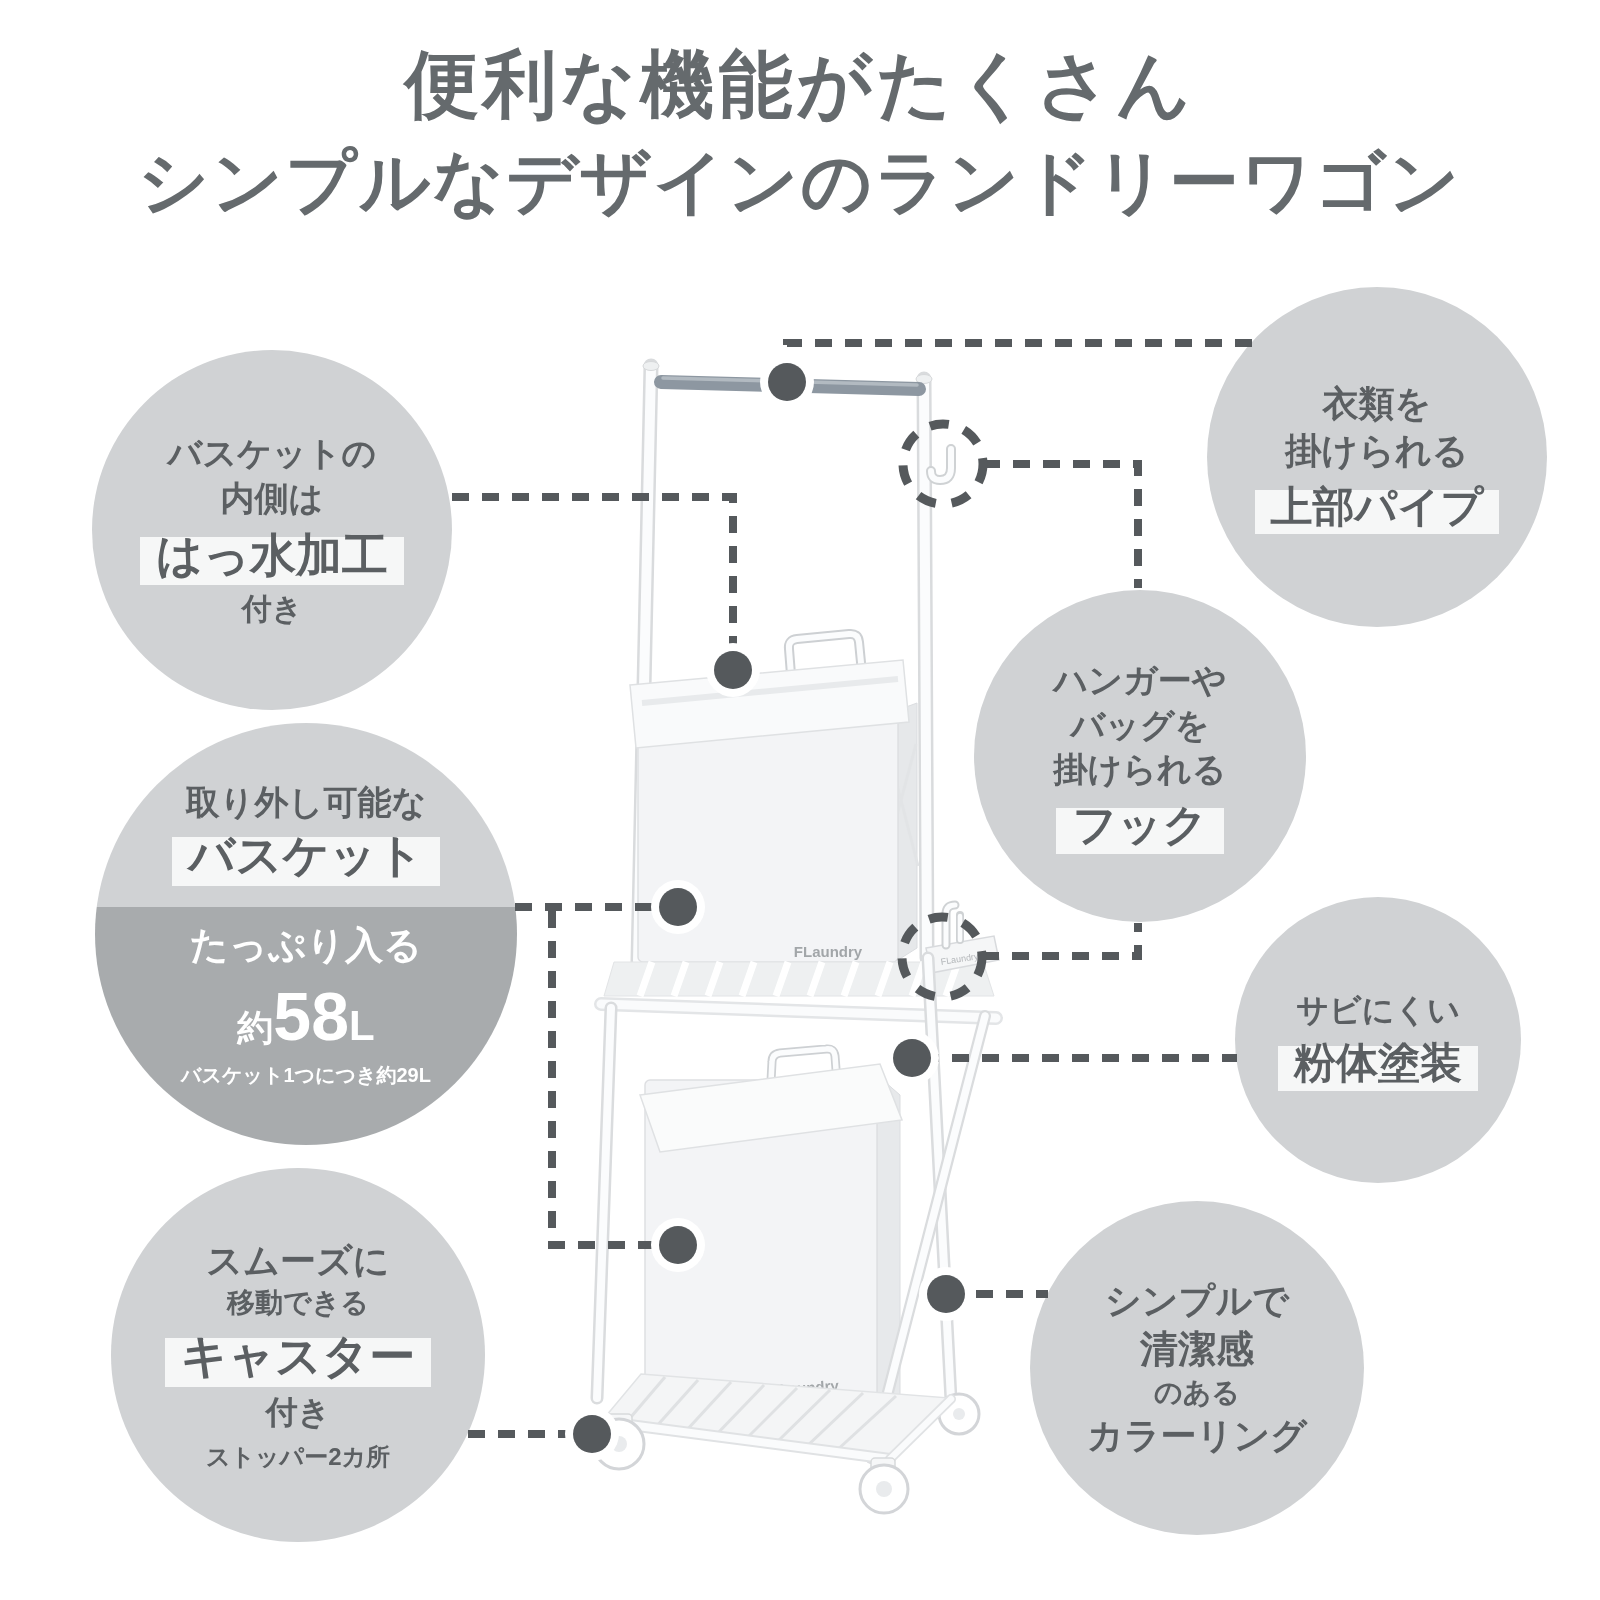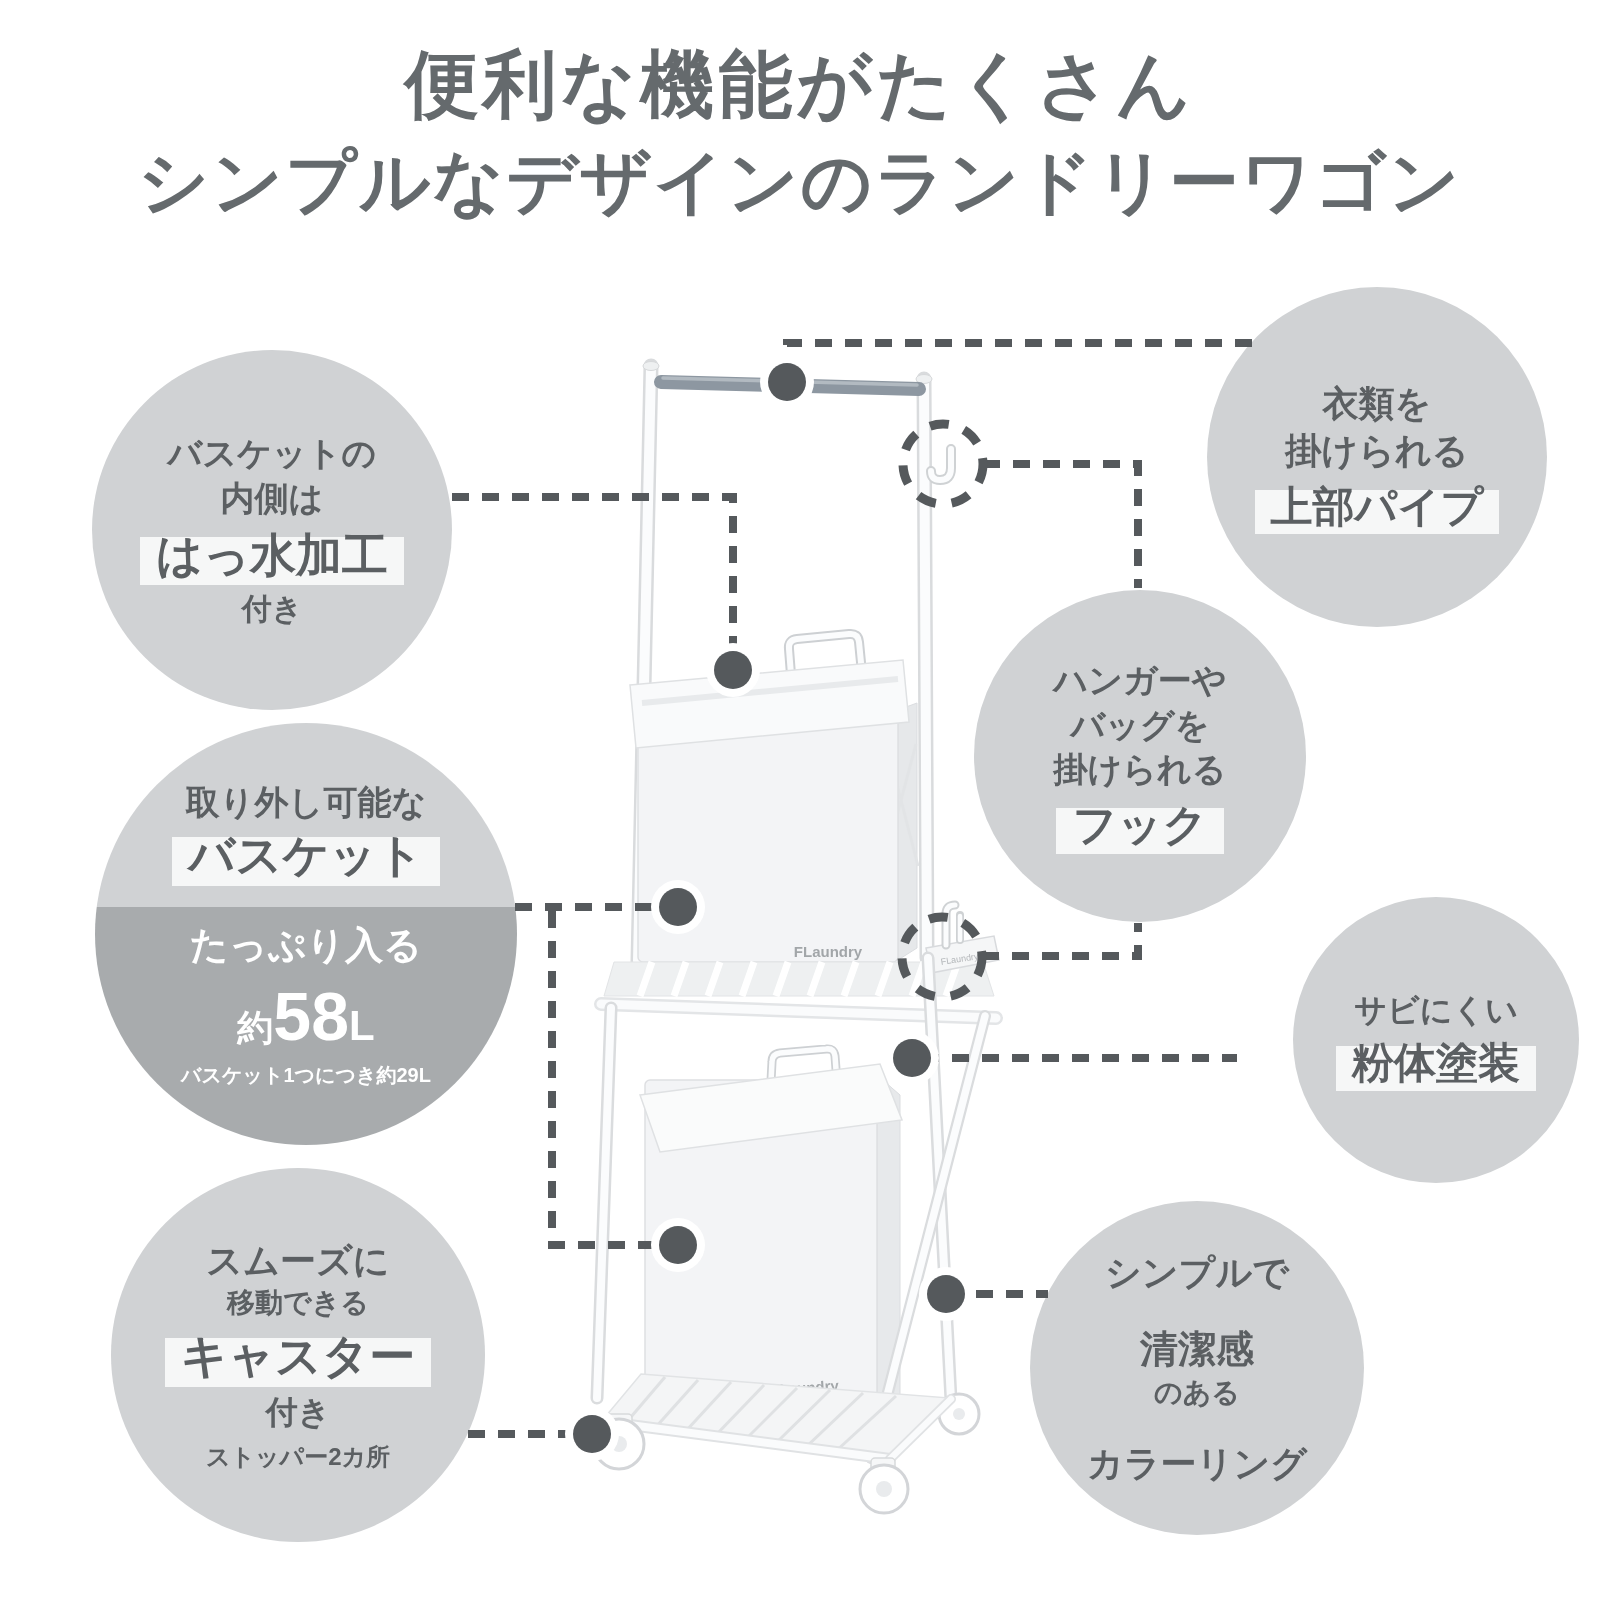--- a/index.html
+++ b/index.html
@@ -26,22 +26,22 @@
   #c-repellent{left:92px;top:350px;width:360px;height:360px;}
   #c-basket{
     left:95px;top:723px;width:422px;height:422px;
     background:linear-gradient(180deg,#d0d2d4 0%,#d0d2d4 43.6%,#a8abad 43.6%,#a8abad 100%);
   }
   #c-basket .white{color:#ffffff;}
   #c-basket .volrow{display:flex;align-items:baseline;color:#ffffff;margin-top:2px;}
   #c-caster{left:111px;top:1168px;width:374px;height:374px;}
   #c-pipe{left:1207px;top:287px;width:340px;height:340px;}
   #c-hook{left:974px;top:590px;width:332px;height:332px;}
-  #c-coating{left:1293px;top:897px;width:286px;height:286px;}
-  #c-coloring{left:1030px;top:1201px;width:334px;height:334px;gap:28px;}
+  #c-coating{left:1235px;top:897px;width:286px;height:286px;}
+  #c-coloring{left:1030px;top:1201px;width:334px;height:334px;}
   .subrow{display:flex;align-items:baseline;justify-content:center;}
   
   #art{position:absolute;left:0;top:0;width:1600px;height:1600px;z-index:3;pointer-events:none;}
   .mt8{margin-top:8px}.mt4{margin-top:4px}
 </style>
 </head>
 <body>
 
 <div id="stage">
 

